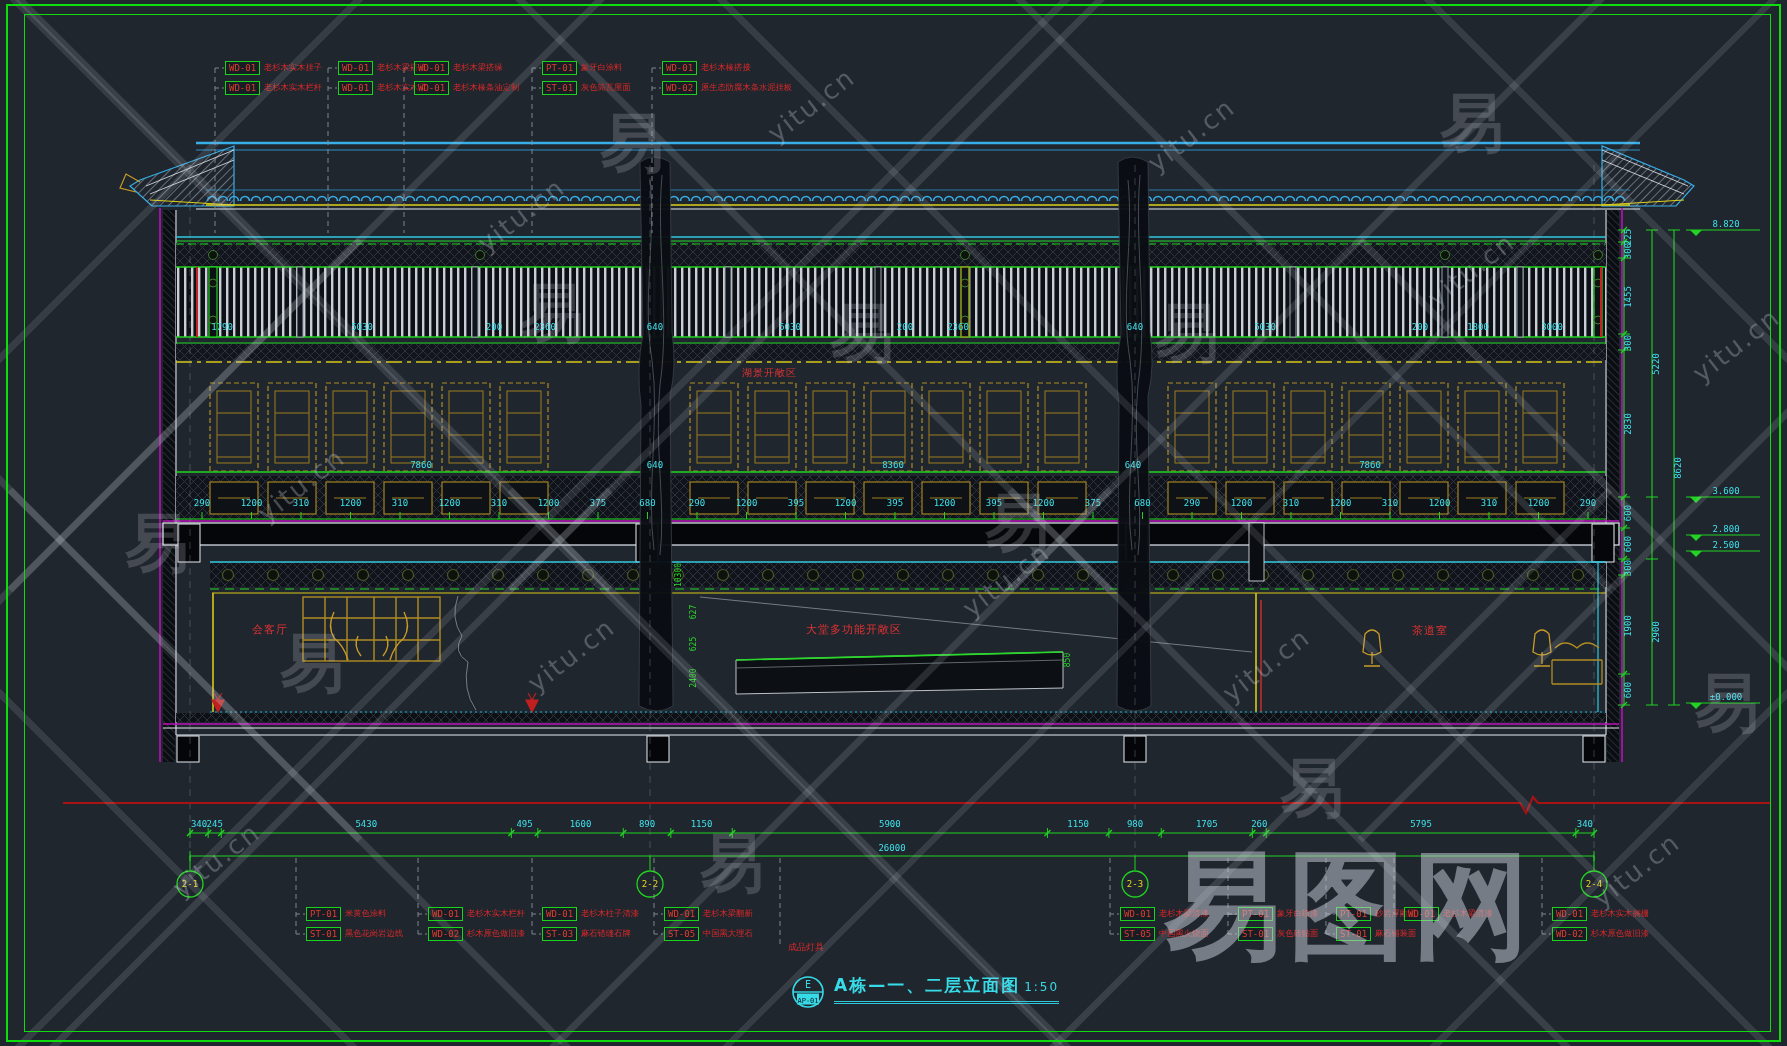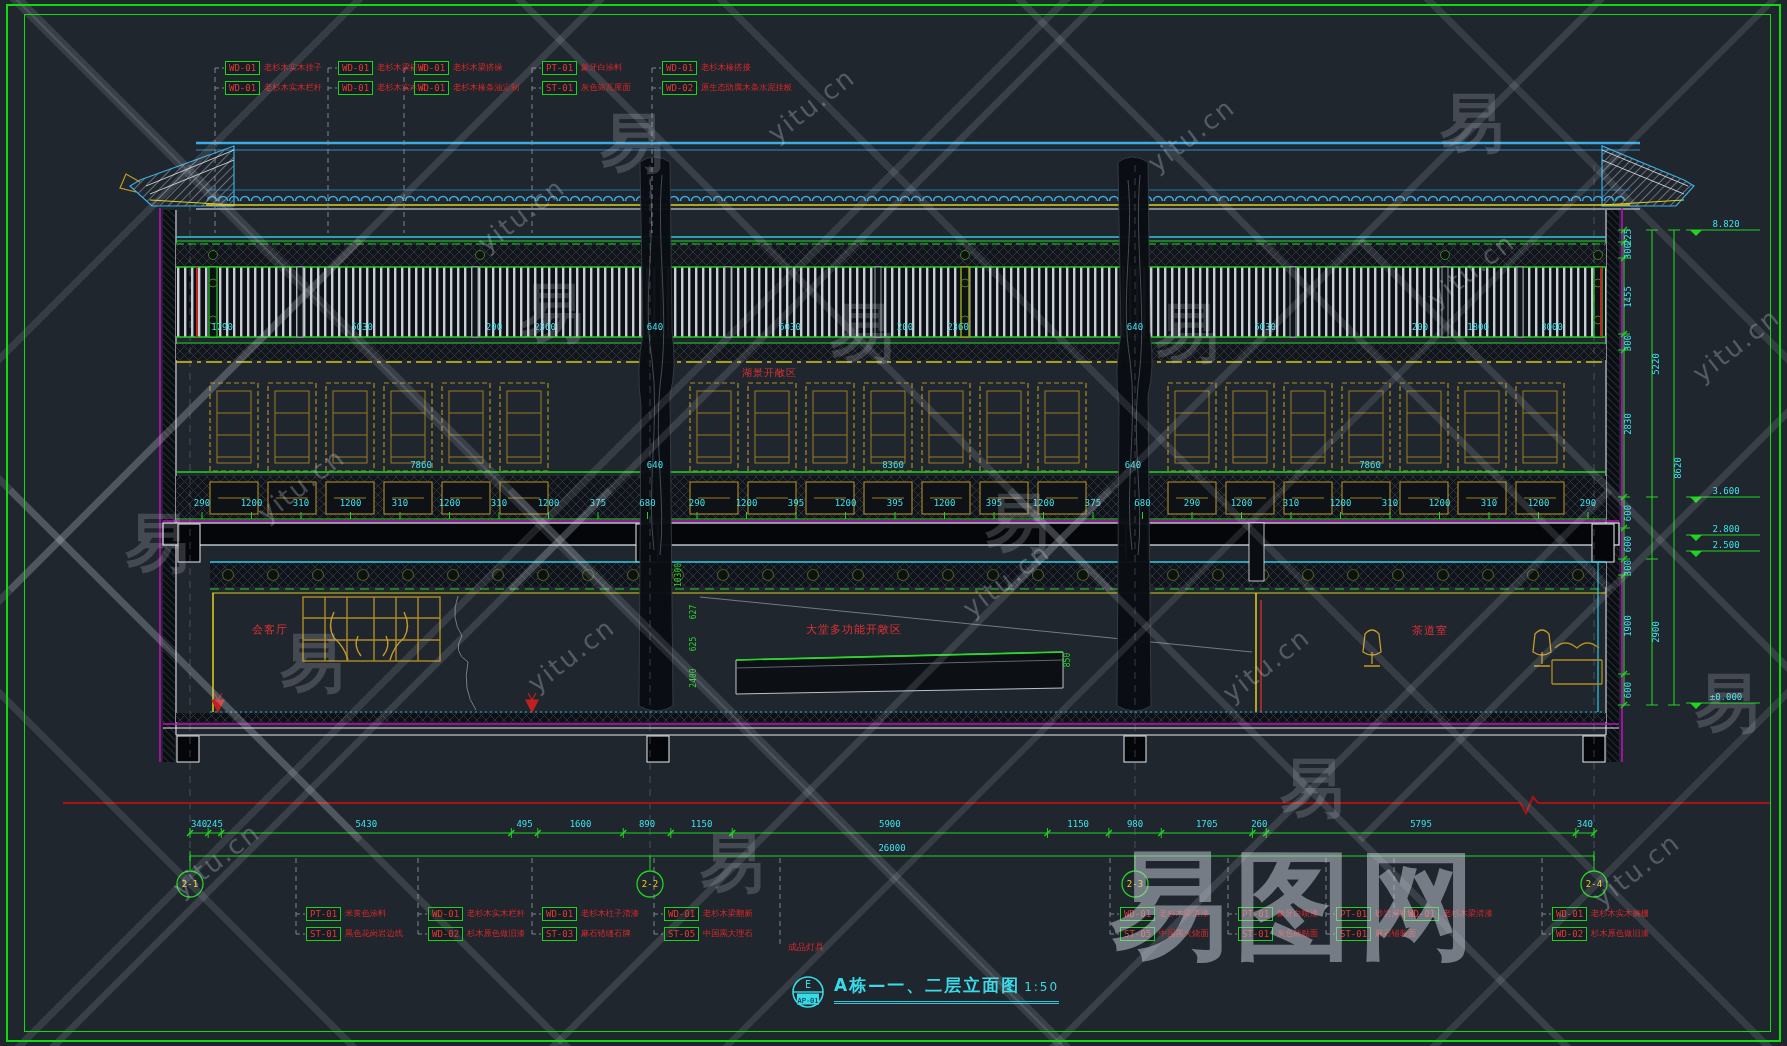--- a/index.html
+++ b/index.html
@@ -21,21 +21,21 @@
   .ldesc{color:#d92828;font-size:9px;transform:scale(.92);transform-origin:left center;}
   .lonetext{position:absolute;color:#d92828;font-size:9px;z-index:5;}
   .room{position:absolute;color:#e03232;font-size:11px;letter-spacing:1px;z-index:5;white-space:nowrap;}
   #room-1{left:252px;top:622px;}
   #room-2{left:806px;top:622px;}
   #room-3{left:1412px;top:623px;}
   #room-4{left:742px;top:366px;font-size:10px;}
   .wmtext{position:absolute;color:rgba(205,212,222,.30);font-size:26px;letter-spacing:2px;
           transform:rotate(-38deg);z-index:6;pointer-events:none;font-family:"DejaVu Sans",sans-serif;}
   .wmglyph{position:absolute;color:rgba(200,206,216,.22);font-size:64px;font-weight:bold;z-index:6;pointer-events:none;}
-  #logo{position:absolute;left:1110px;top:846px;font-size:118px;font-weight:800;letter-spacing:6px;
+  #logo{position:absolute;left:1164px;top:846px;font-size:118px;font-weight:800;letter-spacing:6px;
         color:rgba(198,204,213,.52);z-index:7;pointer-events:none;line-height:1;}
   #titleblock{position:absolute;left:790px;top:974px;z-index:5;display:flex;align-items:flex-start;}
   #titletext{color:#37dbe8;font-size:17px;font-weight:bold;letter-spacing:2px;margin-left:8px;
              border-bottom:3px double #2fc8da;padding-bottom:4px;}
   #titlescale{color:#37dbe8;font-size:12px;font-weight:normal;margin-left:4px;}
   .frame{position:absolute;border:2px solid #0ddd0d;pointer-events:none;z-index:8;}
   .frame.outer{left:6px;top:4px;right:6px;bottom:4px;}
   .frame.inner{left:24px;top:14px;right:16px;bottom:14px;border-width:1px;}
 </style>
 </head>

